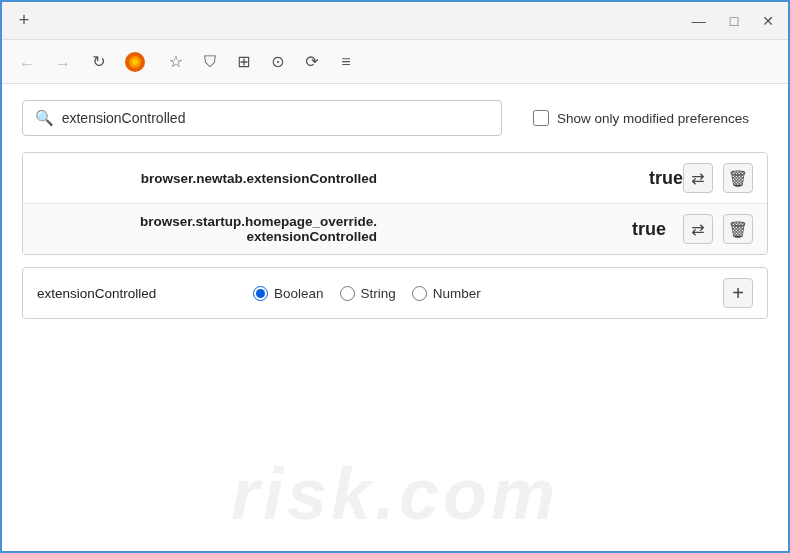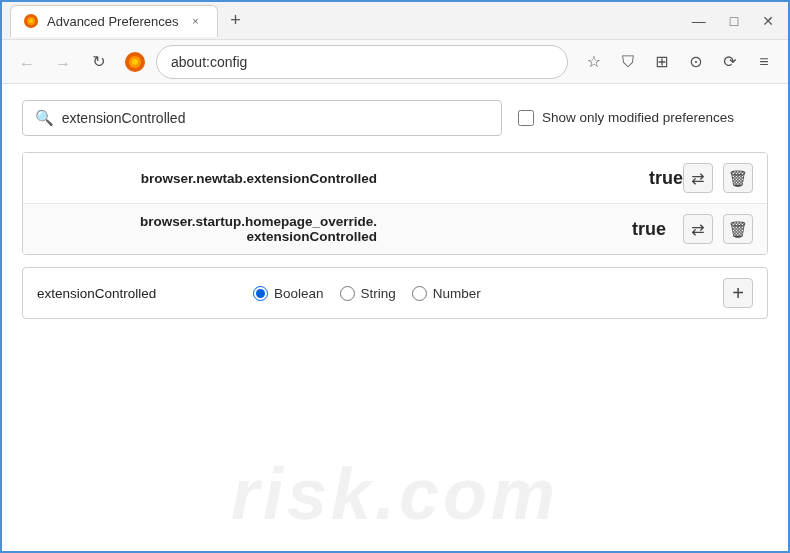--- a/index.html
+++ b/index.html
@@ -171,23 +171,25 @@
       color: #333;
       width: 100%;
       background: transparent;
     }
     .search-icon {
       color: #888;
       font-size: 15px;
     }
     .checkbox-row {
       display: flex;
+      align-items: center;
       gap: 8px;
       font-size: 13.5px;
       color: #333;
+      margin-left: 15px;
     }
     .checkbox-row input[type="checkbox"] {
       width: 16px;
       height: 16px;
     }
 
     
     .results-table {
       border: 1px solid #d0d0d0;
       border-radius: 4px;
@@ -299,30 +301,20 @@
       white-space: nowrap;
       letter-spacing: 4px;
       font-style: italic;
     }
   </style>
 </head>
 <body>
 
 <div class="title-bar">
   <div class="tab-area">
-    <div class="tab">
-
-      <svg class="tab-favicon" viewBox="0 0 16 16">
-        <circle cx="8" cy="8" r="7" fill="#e66000"></circle>
-        <circle cx="8" cy="8" r="4" fill="#ff9500"></circle>
-        <circle cx="8" cy="8" r="2" fill="#ffcc00"></circle>
-      </svg>
-      <span>Advanced Preferences</span>
-      <span class="tab-close">×</span>
-    </div>
     <div class="new-tab-btn">+</div>
   </div>
   <div class="window-controls">
     <span class="win-btn">—</span>
     <span class="win-btn">□</span>
     <span class="win-btn">✕</span>
   </div>
 </div>
 
 <div class="nav-bar">
@@ -334,23 +326,20 @@
   </div>
   <div class="nav-btn">
     <span>↻</span>
   </div>
 
   <svg class="firefox-logo" viewBox="0 0 22 22">
     <circle cx="11" cy="11" r="10" fill="#e66000"></circle>
     <circle cx="11" cy="11" r="6" fill="#ff9500"></circle>
     <circle cx="11" cy="11" r="3" fill="#ffcc00"></circle>
   </svg>
-  <div class="address-bar">
-    <span>about:config</span>
-  </div>
   <div class="nav-icons">
     <div class="nav-icon">☆</div>
     <div class="nav-icon">⛉</div>
     <div class="nav-icon">⊞</div>
     <div class="nav-icon">⊙</div>
     <div class="nav-icon">⟳</div>
     <div class="nav-icon">≡</div>
   </div>
 </div>
 

